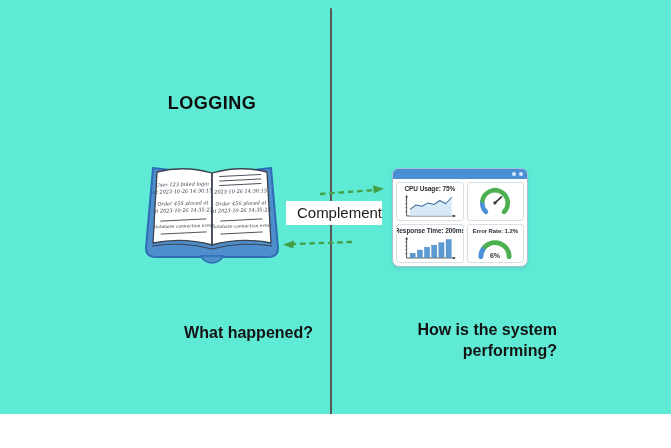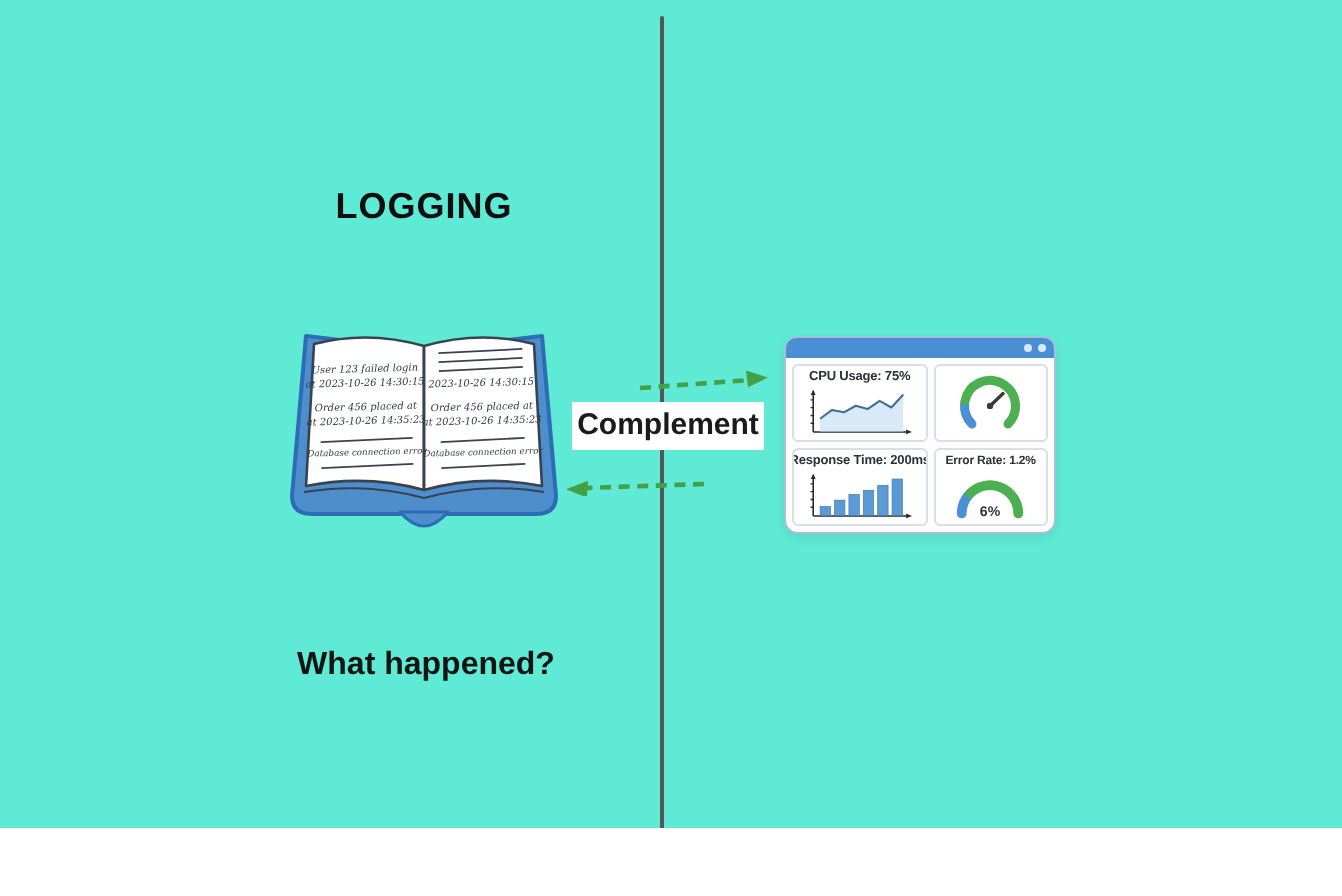--- a/index.html
+++ b/index.html
@@ -1,27 +1,27 @@
 <!DOCTYPE html>
 <html><head>
 <meta charset="utf-8">
 <style>
   html,body{margin:0;padding:0;background:#fff;}
   #stage{position:relative;width:671px;height:414px;background:#5eead4;overflow:hidden;
          font-family:"Liberation Sans",sans-serif;color:#111;}
   .abs{position:absolute;}
   #divider{left:330px;top:8px;width:2px;height:431px;background:#575757;border-radius:1px;}
   .big-title{width:200px;text-align:center;font-weight:bold;font-size:18px;letter-spacing:.5px;color:#0e0e0e;}
-  .caption{width:200px;text-align:center;font-weight:bold;font-size:16px;line-height:21px;color:#141414;}
+  .caption{width:200px;text-align:right;font-weight:bold;font-size:16px;line-height:21px;color:#141414;}
   #logging-title{left:112px;top:93px;}
   #monitoring-title{left:356px;top:93px;}
   #logging-caption{left:113px;top:322px;}
   #monitoring-caption{left:357px;top:319px;}
-  #center-label{left:286px;top:201px;width:96px;background:#ffffff;text-align:center;
-                font-weight:bold;font-size:15px;line-height:20px;color:#1b1b1b;z-index:3;padding:2px 0;}
+  #center-label{left:286px;top:201px;width:96px;background:#ffffff;text-align:right;
+                font-weight:normal;font-size:15px;line-height:20px;color:#1b1b1b;z-index:3;padding:2px 0;}
   #arrows-svg{left:278px;top:184px;z-index:2;}
   #book-svg{left:142px;top:162px;}
   .book-ink{font-family:"DejaVu Serif",serif;font-style:italic;fill:#333b47;}
   
   #dashboard{left:392px;top:168px;width:134px;height:97px;background:#fdfdfe;
              border:1.5px solid #a7bfd8;border-radius:7px;box-shadow:0 2px 4px rgba(70,100,140,.12);}
   #dash-titlebar{position:absolute;left:0;top:0;right:0;height:10px;background:#4a8fd4;
                  border-radius:5px 5px 0 0;}
   .dot{position:absolute;top:3px;width:4px;height:4px;border-radius:50%;background:#d9e9fa;}
   #dot1{right:11px;} #dot2{right:4px;}
@@ -141,14 +141,18 @@
         <div class="panel-label small">Error Rate: 1.2%</div>
         <svg id="error-gauge" width="48" height="25" viewBox="0 0 44 23">
           <text x="22" y="21" font-size="6.5" font-weight="bold" fill="#333" text-anchor="middle">6%</text>
         <path d="M 9.00 20.00 A 13 13 0 0 1 12.04 11.64" fill="none" stroke="#4a90d9" stroke-width="4.5" stroke-linecap="round"></path>
             <path d="M 12.97 10.65 A 13 13 0 0 1 35.00 20.00" fill="none" stroke="#4caf50" stroke-width="4.5" stroke-linecap="round"></path>
           </svg>
       </div>
     </div>
   </div>
 
+  <div id="monitoring-caption" class="abs caption">
+    <div>How is the system</div>
+    <div>performing?</div>
+  </div>
 
 </div>
 
 </body></html>

